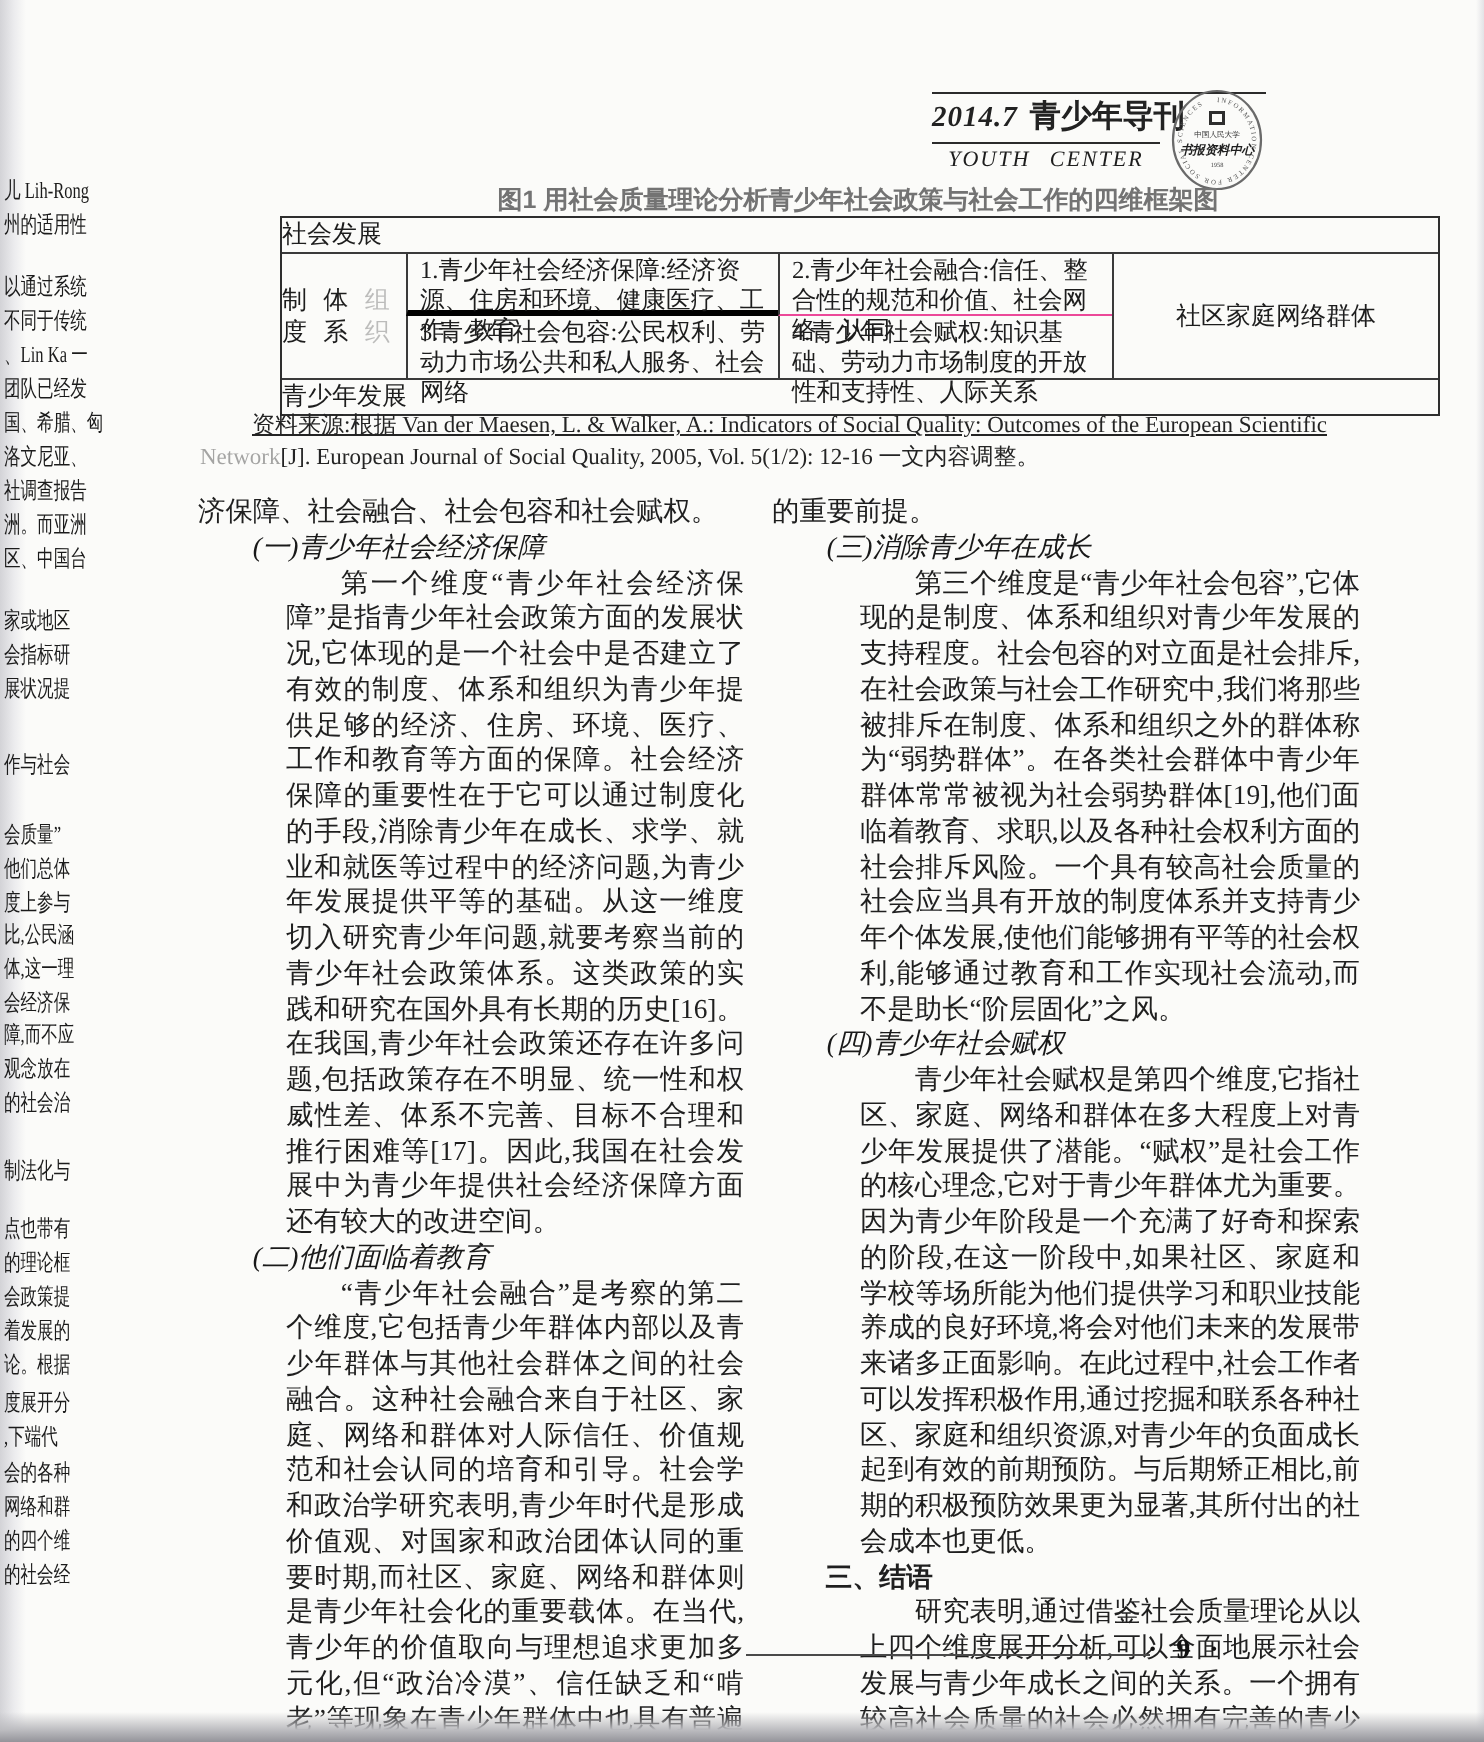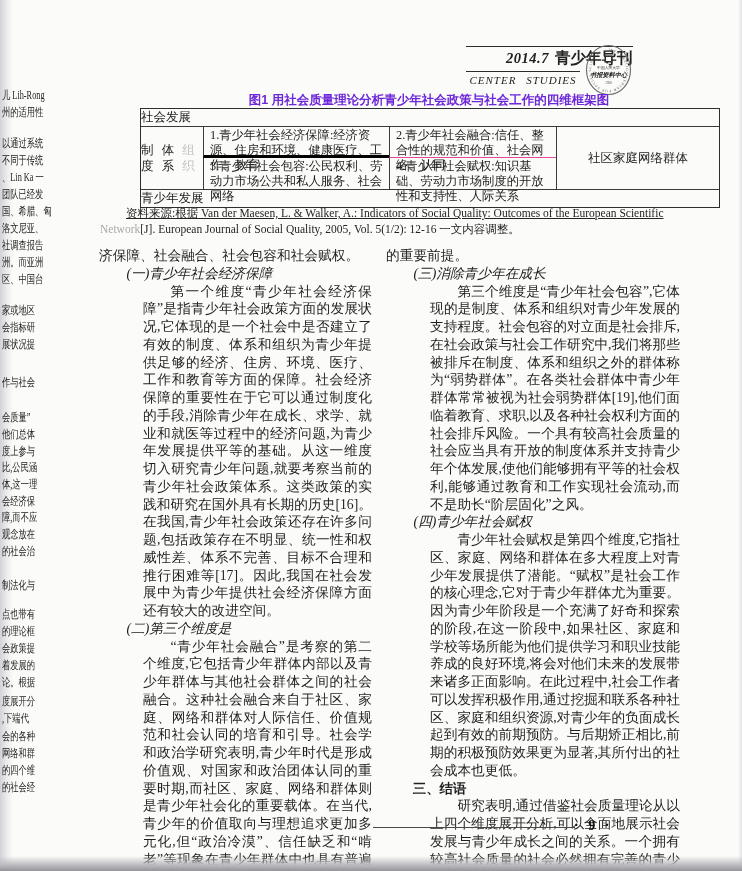--- a/index.html
+++ b/index.html
@@ -16,30 +16,30 @@
   
   .margin-frags{position:absolute;left:0;top:0;width:54px;height:830px;overflow:hidden;}
   .mfrag{position:absolute;left:2px;font-size:11.5px;color:#1b1b1b;white-space:nowrap;
          transform:scaleX(.72);transform-origin:0 0;}
 
   
   .journal-head{position:absolute;left:466px;top:46px;width:120px;}
   .rule{border-top:1.6px solid #2b2b2b;}
   .rule-top{width:167px;}
   .jtitle{padding:1px 0 2px 0;white-space:nowrap;text-align:center;width:114px;}
-  .issue{font-style:italic;font-weight:bold;font-size:14.5px;letter-spacing:.5px;margin-left:40px;}
+  .issue{font-style:italic;font-weight:bold;font-size:14.5px;letter-spacing:.5px;}
   .jcn{font-weight:bold;font-size:15.5px;margin-left:6px;font-family:"Liberation Sans","DejaVu Sans",sans-serif;}
   .rule-mid{width:114px;}
   .jen{font-style:italic;font-size:11px;text-align:center;width:114px;padding-top:2px;
        word-spacing:6px;letter-spacing:1px;color:#1d1d1d;}
   .seal{position:absolute;left:585px;top:44px;}
 
   
   .fig-caption{position:absolute;left:140px;top:92px;width:578px;text-align:center;
-               font-family:"Liberation Sans","DejaVu Sans",sans-serif;font-weight:bold;font-size:12.5px;color:#6d28d9;}
+               font-family:"Liberation Sans","DejaVu Sans",sans-serif;font-weight:bold;font-size:12.5px;color:#737373;}
   .sq-table{position:absolute;left:140px;top:108px;width:578px;border:1.5px solid #2e2e2e;font-size:12.3px;color:#1d1d1d;}
   .band{height:17px;line-height:17px;text-align:left;font-size:12.5px;}
   .band-top{border-bottom:1px solid #3a3a3a;}
   .band-bottom{border-top:1px solid #3a3a3a;}
   .table-mid{display:grid;grid-template-columns:62px 186px 167px 1fr;grid-template-rows:31px 31px;}
   .cell{padding:1px 6px;line-height:15px;}
   .lbl{grid-column:1;grid-row:1/3;display:flex;flex-direction:row;justify-content:center;
        align-items:center;line-height:16px;font-size:12.5px;}
   .lbl .faint{opacity:.28;}
   .c1{grid-column:2;grid-row:1;border-left:1px solid #3a3a3a;border-bottom:3px solid #000000;}
@@ -115,21 +115,21 @@
     <div class="mfrag" style="top:763px">的四个维</div>
     <div class="mfrag" style="top:780px">的社会经</div>
   </div>
 
   <div class="journal-head">
     <div class="rule rule-top"></div>
     <div class="jtitle">
       <span class="issue">2014.7</span><span class="jcn">青少年导刊</span>
     </div>
     <div class="rule rule-mid"></div>
-    <div class="jen">CENTER STUDIES</div>
+    <div class="jen">YOUTH CENTER</div>
   </div>
 
   <div class="seal">
     <svg width="47" height="52" viewBox="0 0 47 52">
       <ellipse cx="23.5" cy="26" rx="22" ry="24.5" fill="none" stroke="#6a6a6a" stroke-width="1.1"></ellipse>
       <path id="sealring" d="M 23.5 7 a 17.5 19.5 0 1 1 -0.02 0" fill="none"></path>
       <text font-size="3.4" fill="#555" letter-spacing="0.9">
         <textPath href="#sealring">INFORMATION CENTER FOR SOCIAL SCIENCES</textPath>
       </text>
       <rect x="19.5" y="11.5" width="8" height="7" fill="#2e2e2e"></rect>
@@ -164,21 +164,21 @@
 
   <div class="source-note">
     <div class="src-l1">资料来源:根据 Van der Maesen, L. &amp; Walker, A.: Indicators of Social Quality: Outcomes of the European Scientific</div>
     <div class="src-l2"><span class="src-faded">Network</span><span>[J]. European Journal of Social Quality, 2005, Vol. 5(1/2): 12-16 一文内容调整。</span></div>
   </div>
 
   <div class="col col-left">
     <p class="contp">济保障、社会融合、社会包容和社会赋权。</p>
     <p class="subhead">(一)青少年社会经济保障</p>
     <p class="bodyp">第一个维度“青少年社会经济保障”是指青少年社会政策方面的发展状况,它体现的是一个社会中是否建立了有效的制度、体系和组织为青少年提供足够的经济、住房、环境、医疗、工作和教育等方面的保障。社会经济保障的重要性在于它可以通过制度化的手段,消除青少年在成长、求学、就业和就医等过程中的经济问题,为青少年发展提供平等的基础。从这一维度切入研究青少年问题,就要考察当前的青少年社会政策体系。这类政策的实践和研究在国外具有长期的历史[16]。在我国,青少年社会政策还存在许多问题,包括政策存在不明显、统一性和权威性差、体系不完善、目标不合理和推行困难等[17]。因此,我国在社会发展中为青少年提供社会经济保障方面还有较大的改进空间。</p>
-    <p class="subhead">(二)第三个维度是</p>
+    <p class="subhead">(二)他们面临着教育</p>
     <p class="bodyp">“青少年社会融合”是考察的第二个维度,它包括青少年群体内部以及青少年群体与其他社会群体之间的社会融合。这种社会融合来自于社区、家庭、网络和群体对人际信任、价值规范和社会认同的培育和引导。社会学和政治学研究表明,青少年时代是形成价值观、对国家和政治团体认同的重要时期,而社区、家庭、网络和群体则是青少年社会化的重要载体。在当代,青少年的价值取向与理想追求更加多元化,但“政治冷漠”、信任缺乏和“啃老”等现象在青少年群体中也具有普遍性[18]。如何有效发挥以上这些载体的社会化功能,引导青少年信仰、价值和认同观念的养成,将决定青少年群体能否对社会融合起到促进作用。从社会治理的角度来说,形成良好的青少年社会融合也是维护社会稳定</p>
   </div>
 
   <div class="col col-right">
     <p class="contp">的重要前提。</p>
     <p class="subhead">(三)消除青少年在成长</p>
     <p class="bodyp">第三个维度是“青少年社会包容”,它体现的是制度、体系和组织对青少年发展的支持程度。社会包容的对立面是社会排斥,在社会政策与社会工作研究中,我们将那些被排斥在制度、体系和组织之外的群体称为“弱势群体”。在各类社会群体中青少年群体常常被视为社会弱势群体[19],他们面临着教育、求职,以及各种社会权利方面的社会排斥风险。一个具有较高社会质量的社会应当具有开放的制度体系并支持青少年个体发展,使他们能够拥有平等的社会权利,能够通过教育和工作实现社会流动,而不是助长“阶层固化”之风。</p>
     <p class="subhead">(四)青少年社会赋权</p>
     <p class="bodyp">青少年社会赋权是第四个维度,它指社区、家庭、网络和群体在多大程度上对青少年发展提供了潜能。“赋权”是社会工作的核心理念,它对于青少年群体尤为重要。因为青少年阶段是一个充满了好奇和探索的阶段,在这一阶段中,如果社区、家庭和学校等场所能为他们提供学习和职业技能养成的良好环境,将会对他们未来的发展带来诸多正面影响。在此过程中,社会工作者可以发挥积极作用,通过挖掘和联系各种社区、家庭和组织资源,对青少年的负面成长起到有效的前期预防。与后期矫正相比,前期的积极预防效果更为显著,其所付出的社会成本也更低。</p>
     <p class="h-bold">三、结语</p>

